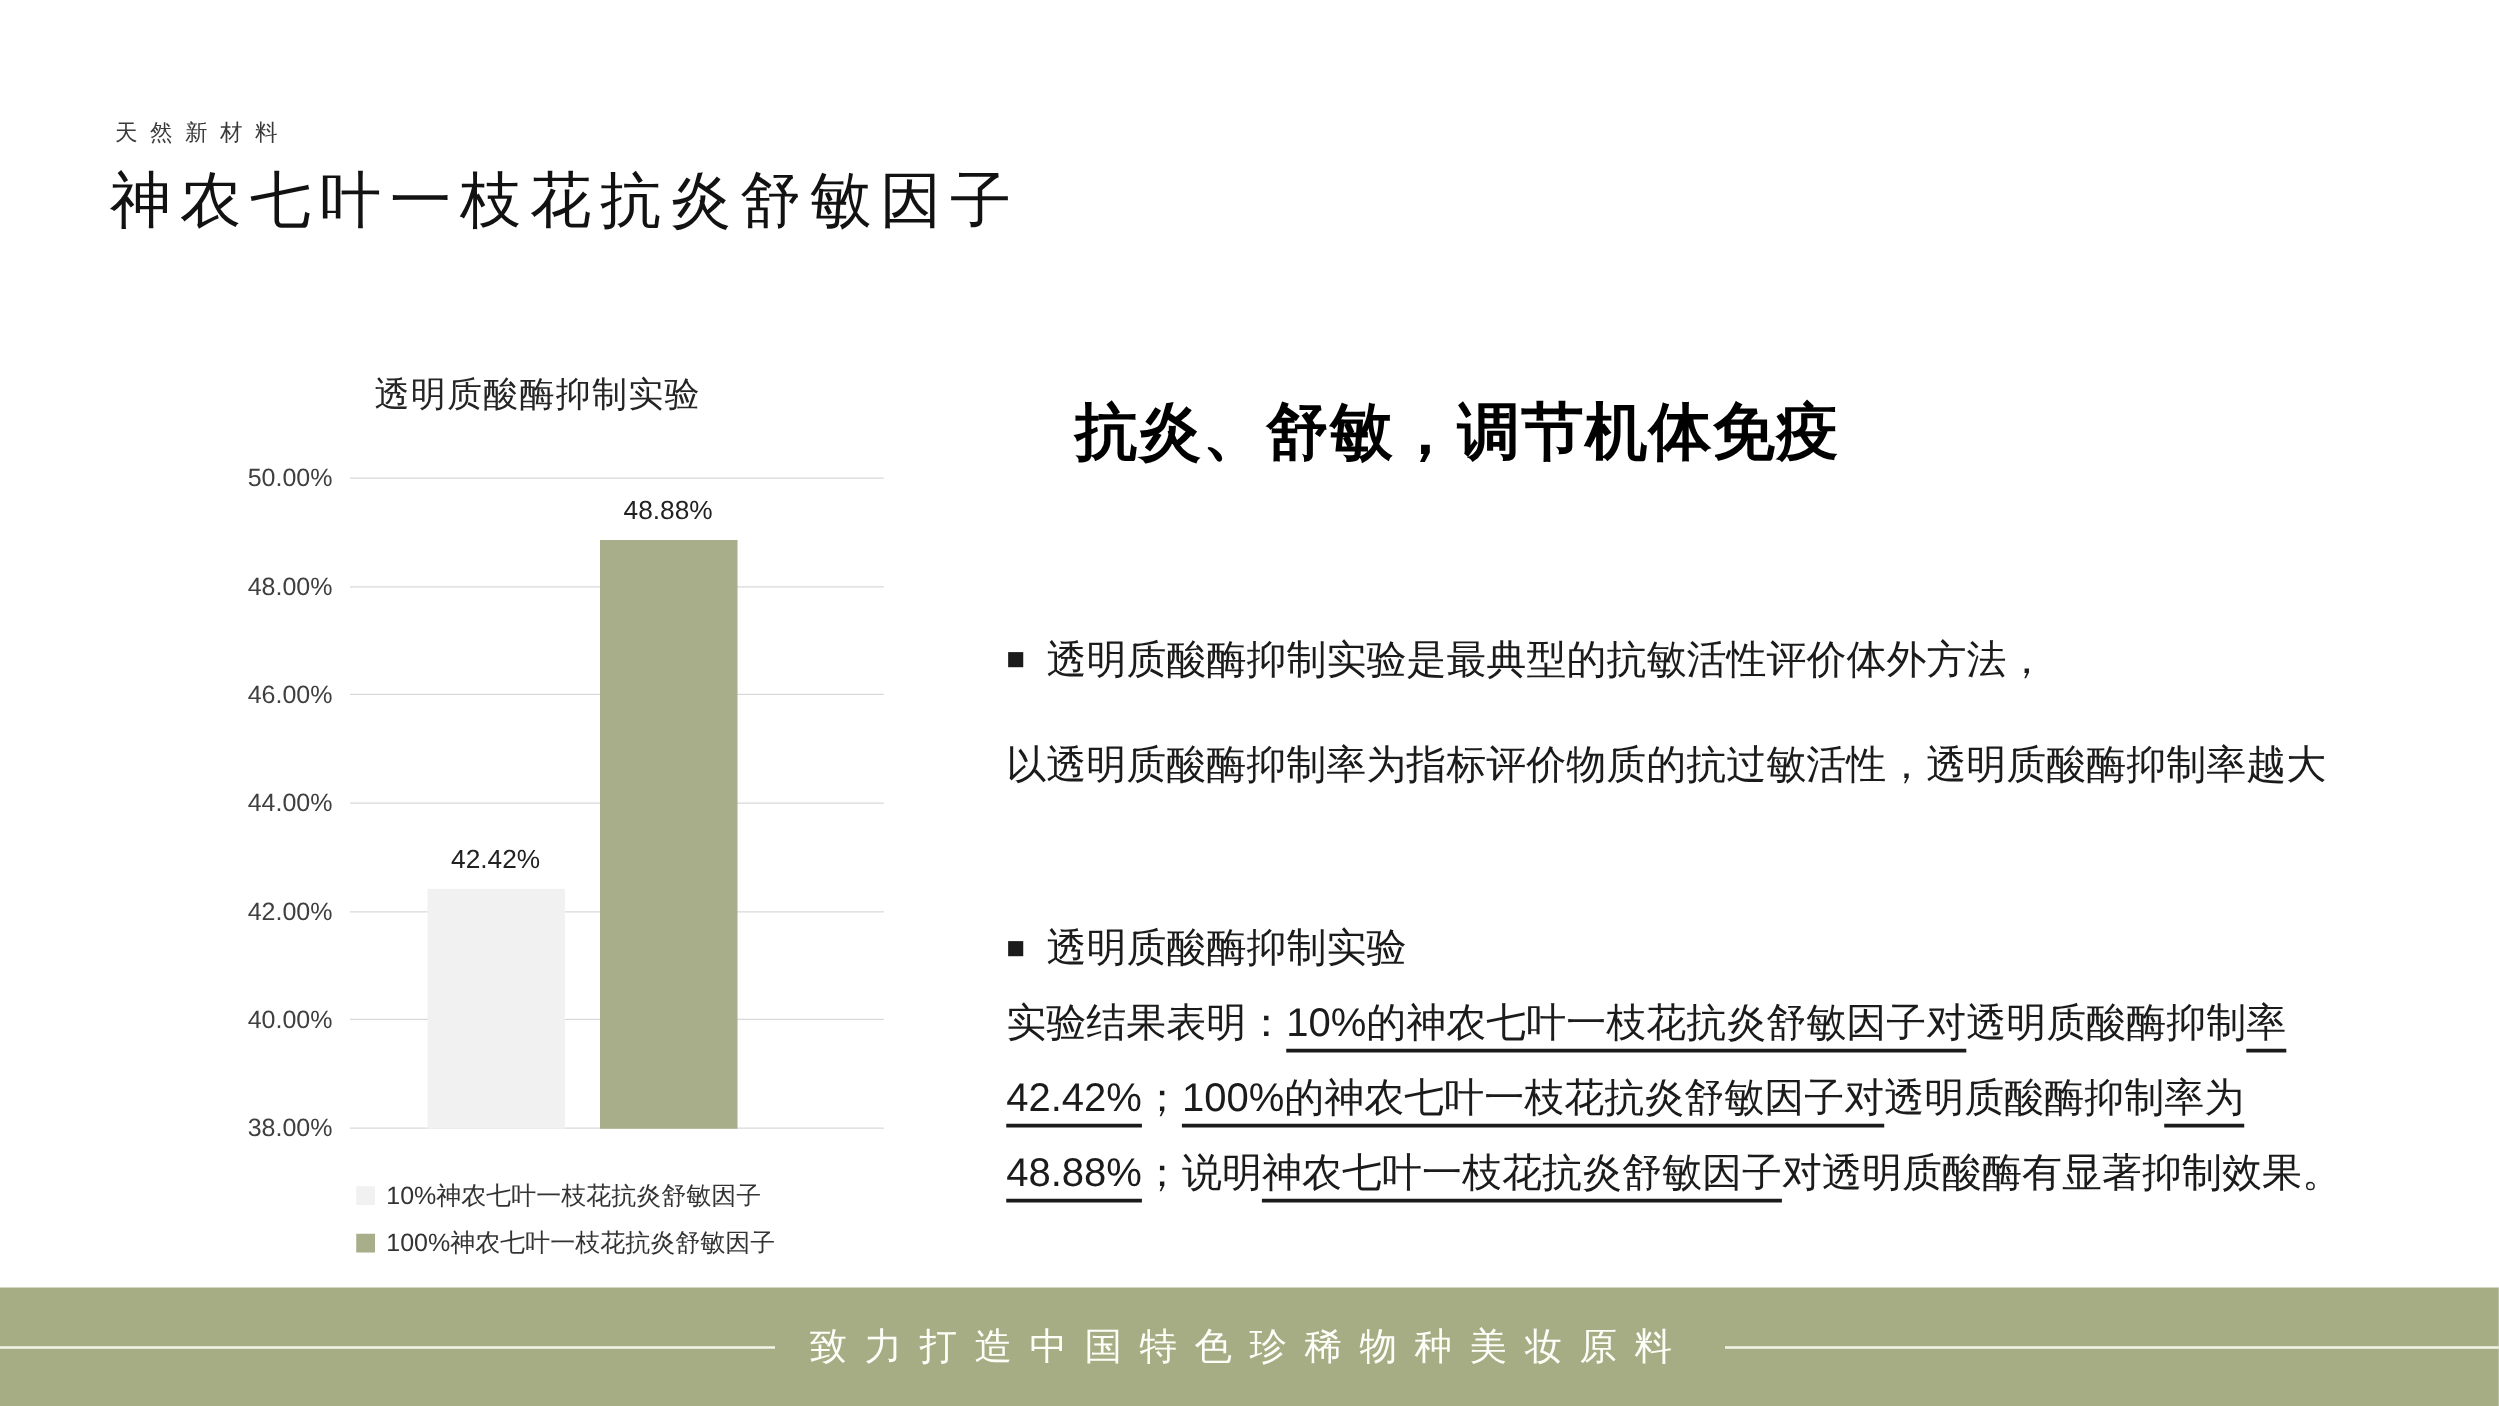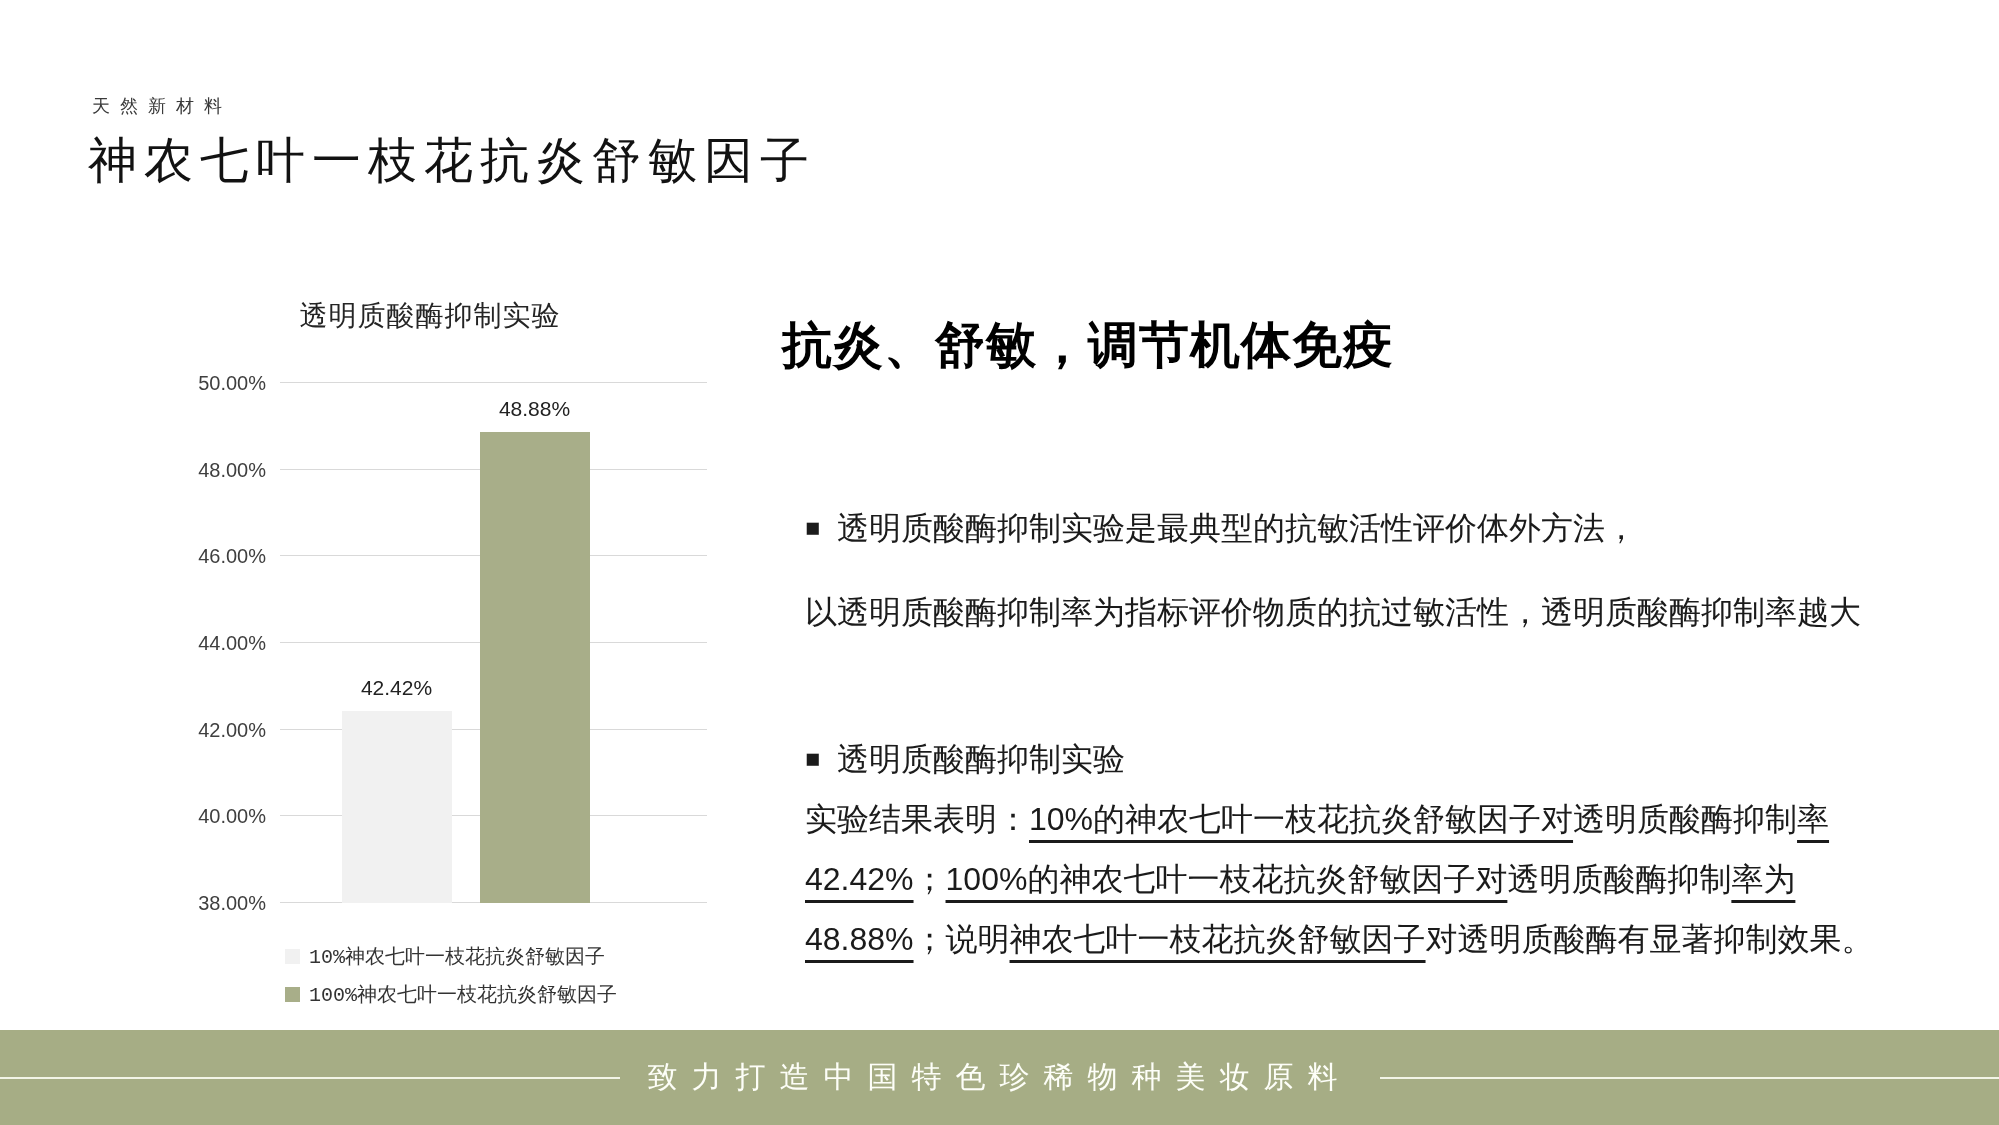--- a/index.html
+++ b/index.html
@@ -46,27 +46,27 @@
     display:flex; justify-content:center; align-items:flex-end;
     gap:28px; padding-right:56px;
   }
   .bar-wrap { position:relative; width:110px; height:100%; }
   .bar { position:absolute; bottom:0; left:0; width:100%; }
   .bar-label {
     position:absolute; left:-20px; width:150px; text-align:center;
     font-size:21px; color:#222222;
   }
   .chart-legend { margin-left:155px; margin-top:34px; }
-  .legend-item { display:flex; align-items:center; height:38px;font-family:Liberation Mono, monospace; }
+  .legend-item { display:flex; align-items:center; height:38px; }
   .legend-swatch { width:15px; height:15px; margin-right:9px; flex:0 0 auto; }
   .legend-label { font-size:20px; color:#333333; }
 
   
   .heading {
-    position:absolute; left:782px; top:312px;
+    position:absolute; left:860px; top:312px;
     font-size:50px; font-weight:900; letter-spacing:1px; color:#000000;
   }
   .para { position:absolute; left:805px; width:1170px; font-size:32px; color:#1b1b1b; }
   .para-1 { top:485px; line-height:84px; }
   .para-2 { top:728px; line-height:60px; }
   .tline { white-space:nowrap; }
   .bullet { font-size:25px; margin-right:17px; vertical-align:3px; }
   .u {
     text-decoration:underline;
     text-underline-offset:10px;

